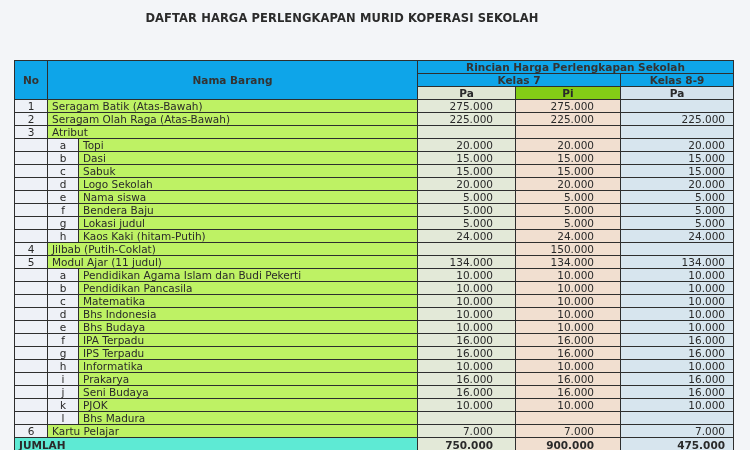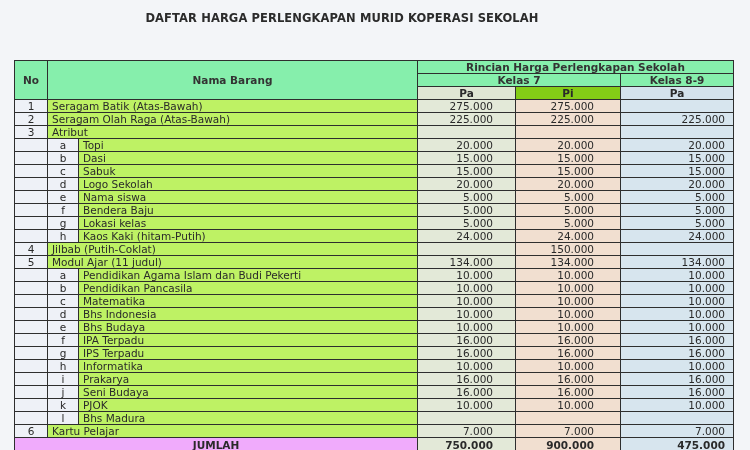--- a/index.html
+++ b/index.html
@@ -4,32 +4,32 @@
 <style>
   html,body{margin:0;padding:0;}
   body{width:750px;height:450px;background:#f3f5f8;overflow:hidden;position:relative;
        font-family:"DejaVu Sans","Liberation Sans",sans-serif;color:#2a2a2a;}
   .titles{position:absolute;top:10px;left:0;width:684px;text-align:center;font-weight:bold;
           font-size:11.5px;line-height:16px;color:#2b2b2b;letter-spacing:0.1px;}
   table{position:absolute;top:60px;left:14px;border-collapse:collapse;table-layout:fixed;width:719px;
         font-size:10.5px;}
   td,th{border:1px solid #2e2e2e;padding:0 4px;height:12px;line-height:12px;white-space:nowrap;overflow:hidden;}
   th{font-weight:bold;}
-  .hdr{background:#86efac;color:#333;}
+  .hdr{background:#0ea5e9;color:#333;}
   .pa7h{background:#dfe6d3;}
   .pi7h{background:#84cc16;}
   .pa89h{background:#d4e2ec;}
   .pa7{background:#e3e9d8;text-align:right;padding-right:22px;}
   .pi7{background:#f1dfd0;text-align:right;padding-right:26px;}
   .pa89{background:#d7e5ee;text-align:right;padding-right:8px;}
   .name{background:#bef264;}
   .no{background:#eef1f7;text-align:center;}
   .sub{background:#eef1f7;text-align:center;}
   .total td{font-weight:bold;height:13px;}
-  .totlabel{background:#f0abfc;text-align:center;}
+  .totlabel{background:#5eead4;text-align:left;}
 </style>
 </head>
 <body>
 
 <div class="titles">
   <div>DAFTAR HARGA PERLENGKAPAN MURID KOPERASI SEKOLAH</div>
 </div>
 
 <table>
   <colgroup>
@@ -122,21 +122,21 @@
         <td class="no"></td>
         <td class="sub">f</td>
         <td class="name">Bendera Baju</td>
         <td class="pa7">5.000</td>
         <td class="pi7">5.000</td>
         <td class="pa89">5.000</td>
       </tr>
       <tr>
         <td class="no"></td>
         <td class="sub">g</td>
-        <td class="name">Lokasi kelas</td>
+        <td class="name">Lokasi judul</td>
         <td class="pa7">5.000</td>
         <td class="pi7">5.000</td>
         <td class="pa89">5.000</td>
       </tr>
       <tr>
         <td class="no"></td>
         <td class="sub">h</td>
         <td class="name">Kaos Kaki (hitam-Putih)</td>
         <td class="pa7">24.000</td>
         <td class="pi7">24.000</td>

